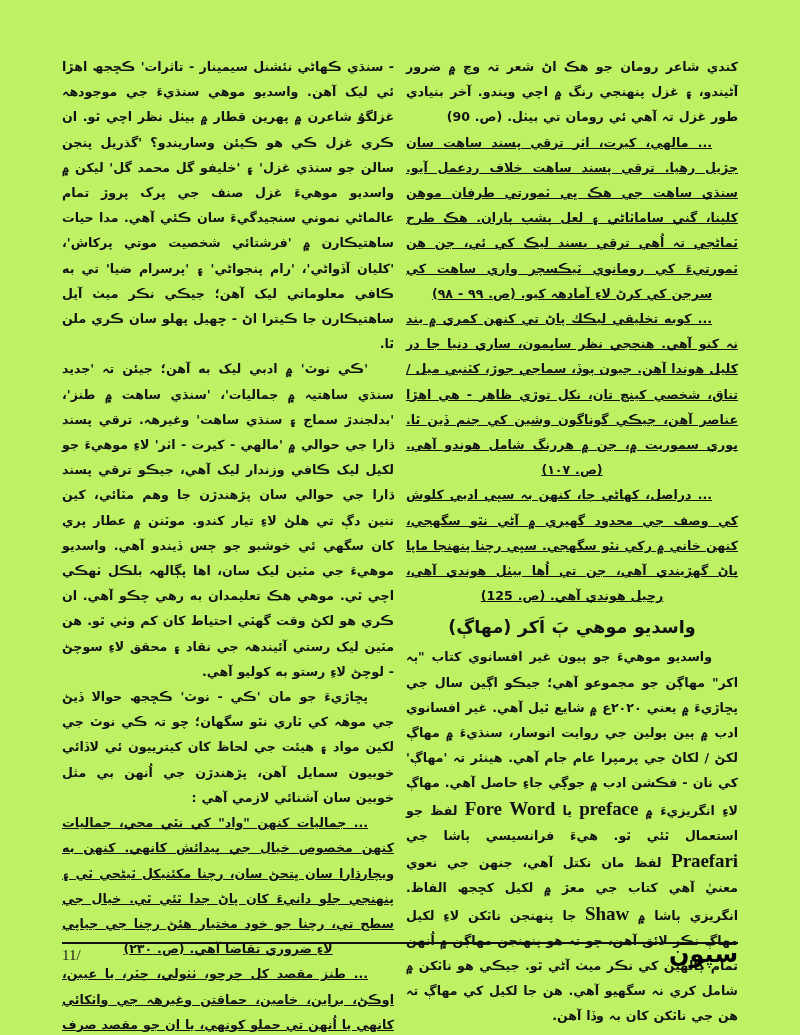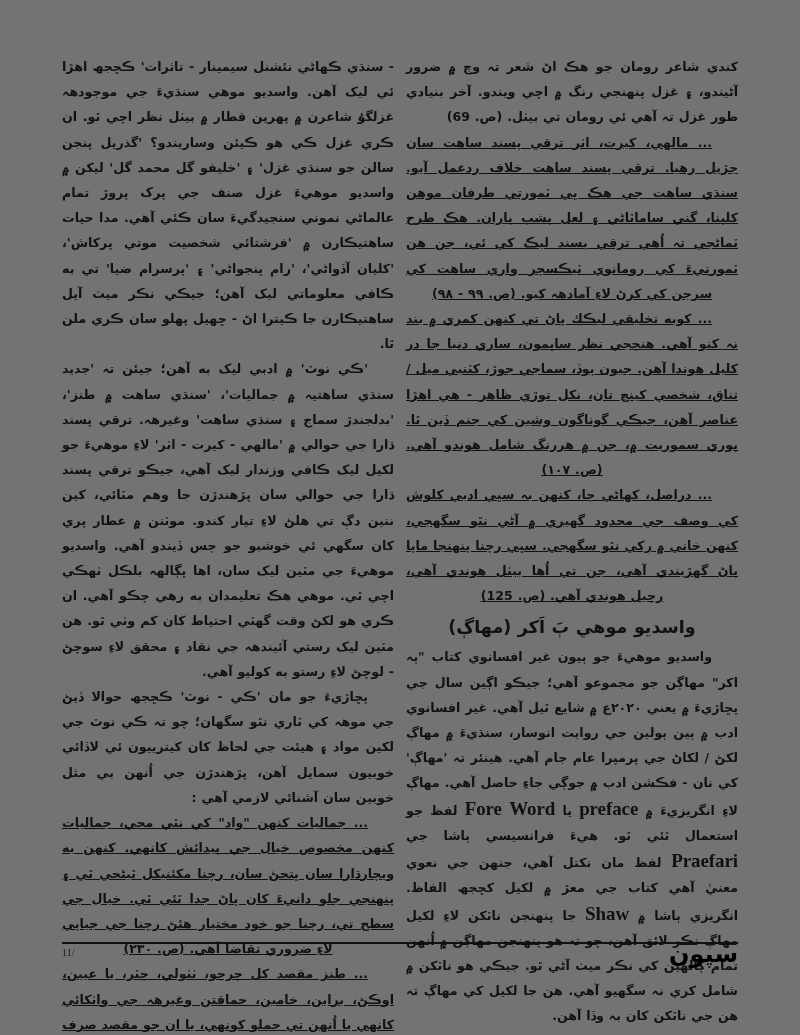--- a/index.html
+++ b/index.html
@@ -13,21 +13,21 @@
     position: relative;
     font-family: "DejaVu Sans", sans-serif;
     overflow: hidden;
   }
 
   #page {
     position: absolute;
     left: 0; top: 0;
     width: 800px;
     height: 1035px;
-    background: #737373;
+    background: #bef264;
   }
 
   
   #columns {
     position: absolute;
     left: 62px;
     top: 54px;
     width: 676px;
     height: 880px;
     display: flex;
@@ -107,21 +107,21 @@
     left: 0;
     top: 5px;
     width: 676px;
     display: flex;
     flex-direction: row;
     justify-content: space-between;
     align-items: flex-start;
   }
   #footer-page-number {
     font-family: "Liberation Serif", serif;
-    font-size: 10px;
+    font-size: 15px;
     font-weight: 400;
     color: #1a1a1a;
     direction: ltr;
   }
   #footer-journal-name {
     font-family: "DejaVu Sans", sans-serif;
     font-size: 24px;
     font-weight: 700;
     color: #000000;
     direction: rtl;
@@ -139,21 +139,21 @@
     <div class="col" id="col-right">
       <p>- سنڌي ڪھاڻي نئشنل سيمينار - تاثرات' ڪڇجھ اھڙا ئي ليک آهن. واسديو موهي سنڌيءَ جي موجودهہ غزلگوُ شاعرن ۾ پهرين قطار ۾ بيٺل نظر اچي ٿو. ان ڪري غزل ڪي هو ڪيئن وساريندو؟ 'گذريل پنجن سالن جو سنڌي غزل' ۽ 'خليفو گل محمد گل' ليکن ۾ واسديو موهيءَ غزل صنف جي پرک پروڙ تمام عالماڻي نموني سنجيدگيءَ سان ڪئي آهي. مدا حيات ساهتيڪارن ۾ 'فرشتائي شخصيت موتي پركاش'، 'كليان آڏواڻي'، 'رام پنجواڻي' ۽ 'پرسرام ضيا' تي به ڪافي معلوماتي ليک آهن؛ جيڪي نڪر ميٺ آيل ساهتيڪارن جا ڪيترا اڻ - ڇهيل پهلو سان ڪري ملن ٿا.</p>
       <p class="indent">'ڪي نوٽ' ۾ ادبي ليک به آهن؛ جيئن تہ 'جديد سنڌي ساهتيہ ۾ جماليات'، 'سنڌي ساهت ۾ طنز'، 'بدلجندڙ سماج ۽ سنڌي ساهت' وغيرهہ. ترقي پسند ڌارا جي حوالي ۾ 'مالهي - كيرت - اٺر' لاءِ موهيءَ جو لکيل ليک ڪافي وزندار ليک آهي، جيڪو ترقي پسند ڌارا جي حوالي سان پڙهندڙن جا وهم مٽائي، كين ننين دڳ تي هلڻ لاءِ تيار كندو. موٽنن ۾ عطار پري كان سگهي ئي خوشبو جو ڄس ڏيندو آهي. واسديو موهيءَ جي مٽين ليک سان، اها پڳالهہ بلڪل ٺهڪي اچي ٿي. موهي هڪ تعليمدان به رهي چڪو آهي. ان ڪري هو لکڻ وقت گهٽي احتياط كان كم وٺي ٿو. هن مٽين ليک رستي آئيندهہ جي نقاد ۽ محقق لاءِ سوچڻ - لوچڻ لاءِ رستو به كوليو آهي.</p>
       <p class="indent">پڇاڙيءَ جو مان 'ڪي - نوٽ' ڪڇجھ حوالا ڏيڻ جي موهہ كي ٽاري نٿو سگهان؛ چو تہ ڪي نوٽ جي لکين مواد ۽ هيئت جي لحاظ كان كيترييون ئي لاڏائي خوبيون سمايل آهن، پڙهندڙن جي اُنهن بي مثل خوبين سان آشنائي لازمي آهي :</p>
       <p class="indent center-last">... جماليات كنهن "واد" كي نٿي مڃي، جماليات كنهن مخصوص خيال جي پيدائش كانهي. كنهن به ويچارڌارا سان ڀتجڻ سان، رچنا مكئنيكل ٿيڻجي ٿي ۽ پنهنجي جلو دانيءَ كان پاڻ جدا ٿئي ٿي. خيال جي سطح تي، رچنا جو خود مختيار هئڻ رچنا جي جياپي لاءِ ضروري تقاضا آهي. (ص. ٢٣٠)</p>
       <p class="indent center-last">... طنز مقصد كل چرچو، ٺٺولي، چٽر، يا عيبن، اوڪڻ، براين، خامين، حماقتن وغيرهہ جي واٺكائي كانهي يا اُنهن تي حملو كونهي، يا ان جو مقصد صرف وندر كانهي. منهنجي نظر ۾ طنز جو اهم عنصر، طنز زني آهي، جيڪو چهنڊڙي پائڻ سان گڏ پاٺڪ كي سوچڻ لاءِ آمادهہ كري ٿو. (ص. ٧١)</p>
 
     </div>
 
     <div class="col" id="col-left">
-      <p>كندي شاعر رومان جو هڪ اڻ شعر تہ وچ ۾ ضرور آڻيندو، ۽ غزل پنهنجي رنگ ۾ اچي ويندو. آخر بنيادي طور غزل تہ آهي ئي رومان تي بيٺل. (ص. 69)</p>
+      <p>كندي شاعر رومان جو هڪ اڻ شعر تہ وچ ۾ ضرور آڻيندو، ۽ غزل پنهنجي رنگ ۾ اچي ويندو. آخر بنيادي طور غزل تہ آهي ئي رومان تي بيٺل. (ص. 90)</p>
       <p class="indent center-last">... مالهي، كيرت، اٺر ترقي پسند ساهت سان جڙيل رهيا. ترقي پسند ساهت خلاف ردعمل آيو. سنڌي ساهت جي هڪ ڀي ٽمورتي طرفان موهن كلپنا، گني ساماٽاڻي ۽ لعل پشپ پاران. هڪ طرح ٽماڻجي تہ اُهي ترقي پسند ليڪ كي ئي، جن هن ٽمورتيءَ كي رومانوي ٽيڪسچر واري ساهت كي سرجن كي كرڻ لاءِ آمادهہ كيو. (ص. ٩٩ - ٩٨)</p>
       <p class="indent center-last">... كوبه تخليقي ليڪك پاڻ تي كنهن كمري ۾ بند نہ كنو آهي. هنڄجي نظر ساڀمون، ساري دنيا جا در كليل هوندا آهن. جيون ٻوڏ، سماجي جوڙ، كٽنبي ميل /تناق، شخصي كينچ تان، نكل توڙي ظاهر - هي اهڙا عناصر آهن، جيڪي گوناگون وشين كي جنم ڏين ٿا. پوري سموريت ۾، جن ۾ هررنگ شامل هوندو آهي. (ص. ١٠٧)</p>
       <p class="indent center-last">... دراصل، كھاڻي چا، كنهن بہ سڀي ادبي كلوش كي وصف جي محدود گهيري ۾ آڻي نٿو سگهجي، كنهن خاني ۾ ركي نٿو سگهجي. سڀي رچنا پنهنجا ماپا پاڻ گهڙيندي آهي، جن تي اُها بيٺل هوندي آهي، رچيل هوندي آهي. (ص. 125)</p>
 
       <p class="section-heading">واسديو موهي ٻَ اَكر (مهاڳ)</p>
 
       <p class="indent" id="para-with-english"><span>واسديو موهيءَ جو ٻيون غير افسانوي كتاب "ٻہ اكر" مهاڳن جو مجموعو آهي؛ جيڪو اڳين سال جي پڇاڙيءَ ۾ يعني ٢٠٢٠ع ۾ شايع ٿيل آهي. غير افسانوي ادب ۾ ٻين ٻولين جي روايت انوسار، سنڌيءَ ۾ مهاڳ لکڻ / لکاڻ جي پرمپرا عام جام آهي. هينئر تہ 'مهاڳ' كي نان - فڪشن ادب ۾ جوڳي جاءِ حاصل آهي. مهاڳ لاءِ انگريزيءَ ۾ </span><span class="en">preface</span><span> يا </span><span class="en">Fore Word</span><span> لفظ جو استعمال ٿئي ٿو. هيءَ فرانسيسي ٻاشا جي </span><span class="en">Praefari</span><span> لفظ مان نكتل آهي، جنهن جي نعوي معنيٰ آهي كتاب جي معڙ ۾ لکيل كڇجھ الفاظ. انگريزي ٻاشا ۾ </span><span class="en">Shaw</span><span> جا پنهنجن ناٽكن لاءِ لکيل مهاڳ نڪر لائق آهن، چو تہ هو پنهنجن مهاڳن ۾ اُنهن تمام ڳالهين كي نڪر ميٺ آڻي ٿو. جيڪي هو ناٽكن ۾ شامل كري نہ سگهيو آهي. هن جا لکيل كي مهاڳ تہ هن جي ناٽكن كان بہ وڏا آهن.</span></p>
 
     </div>
 

